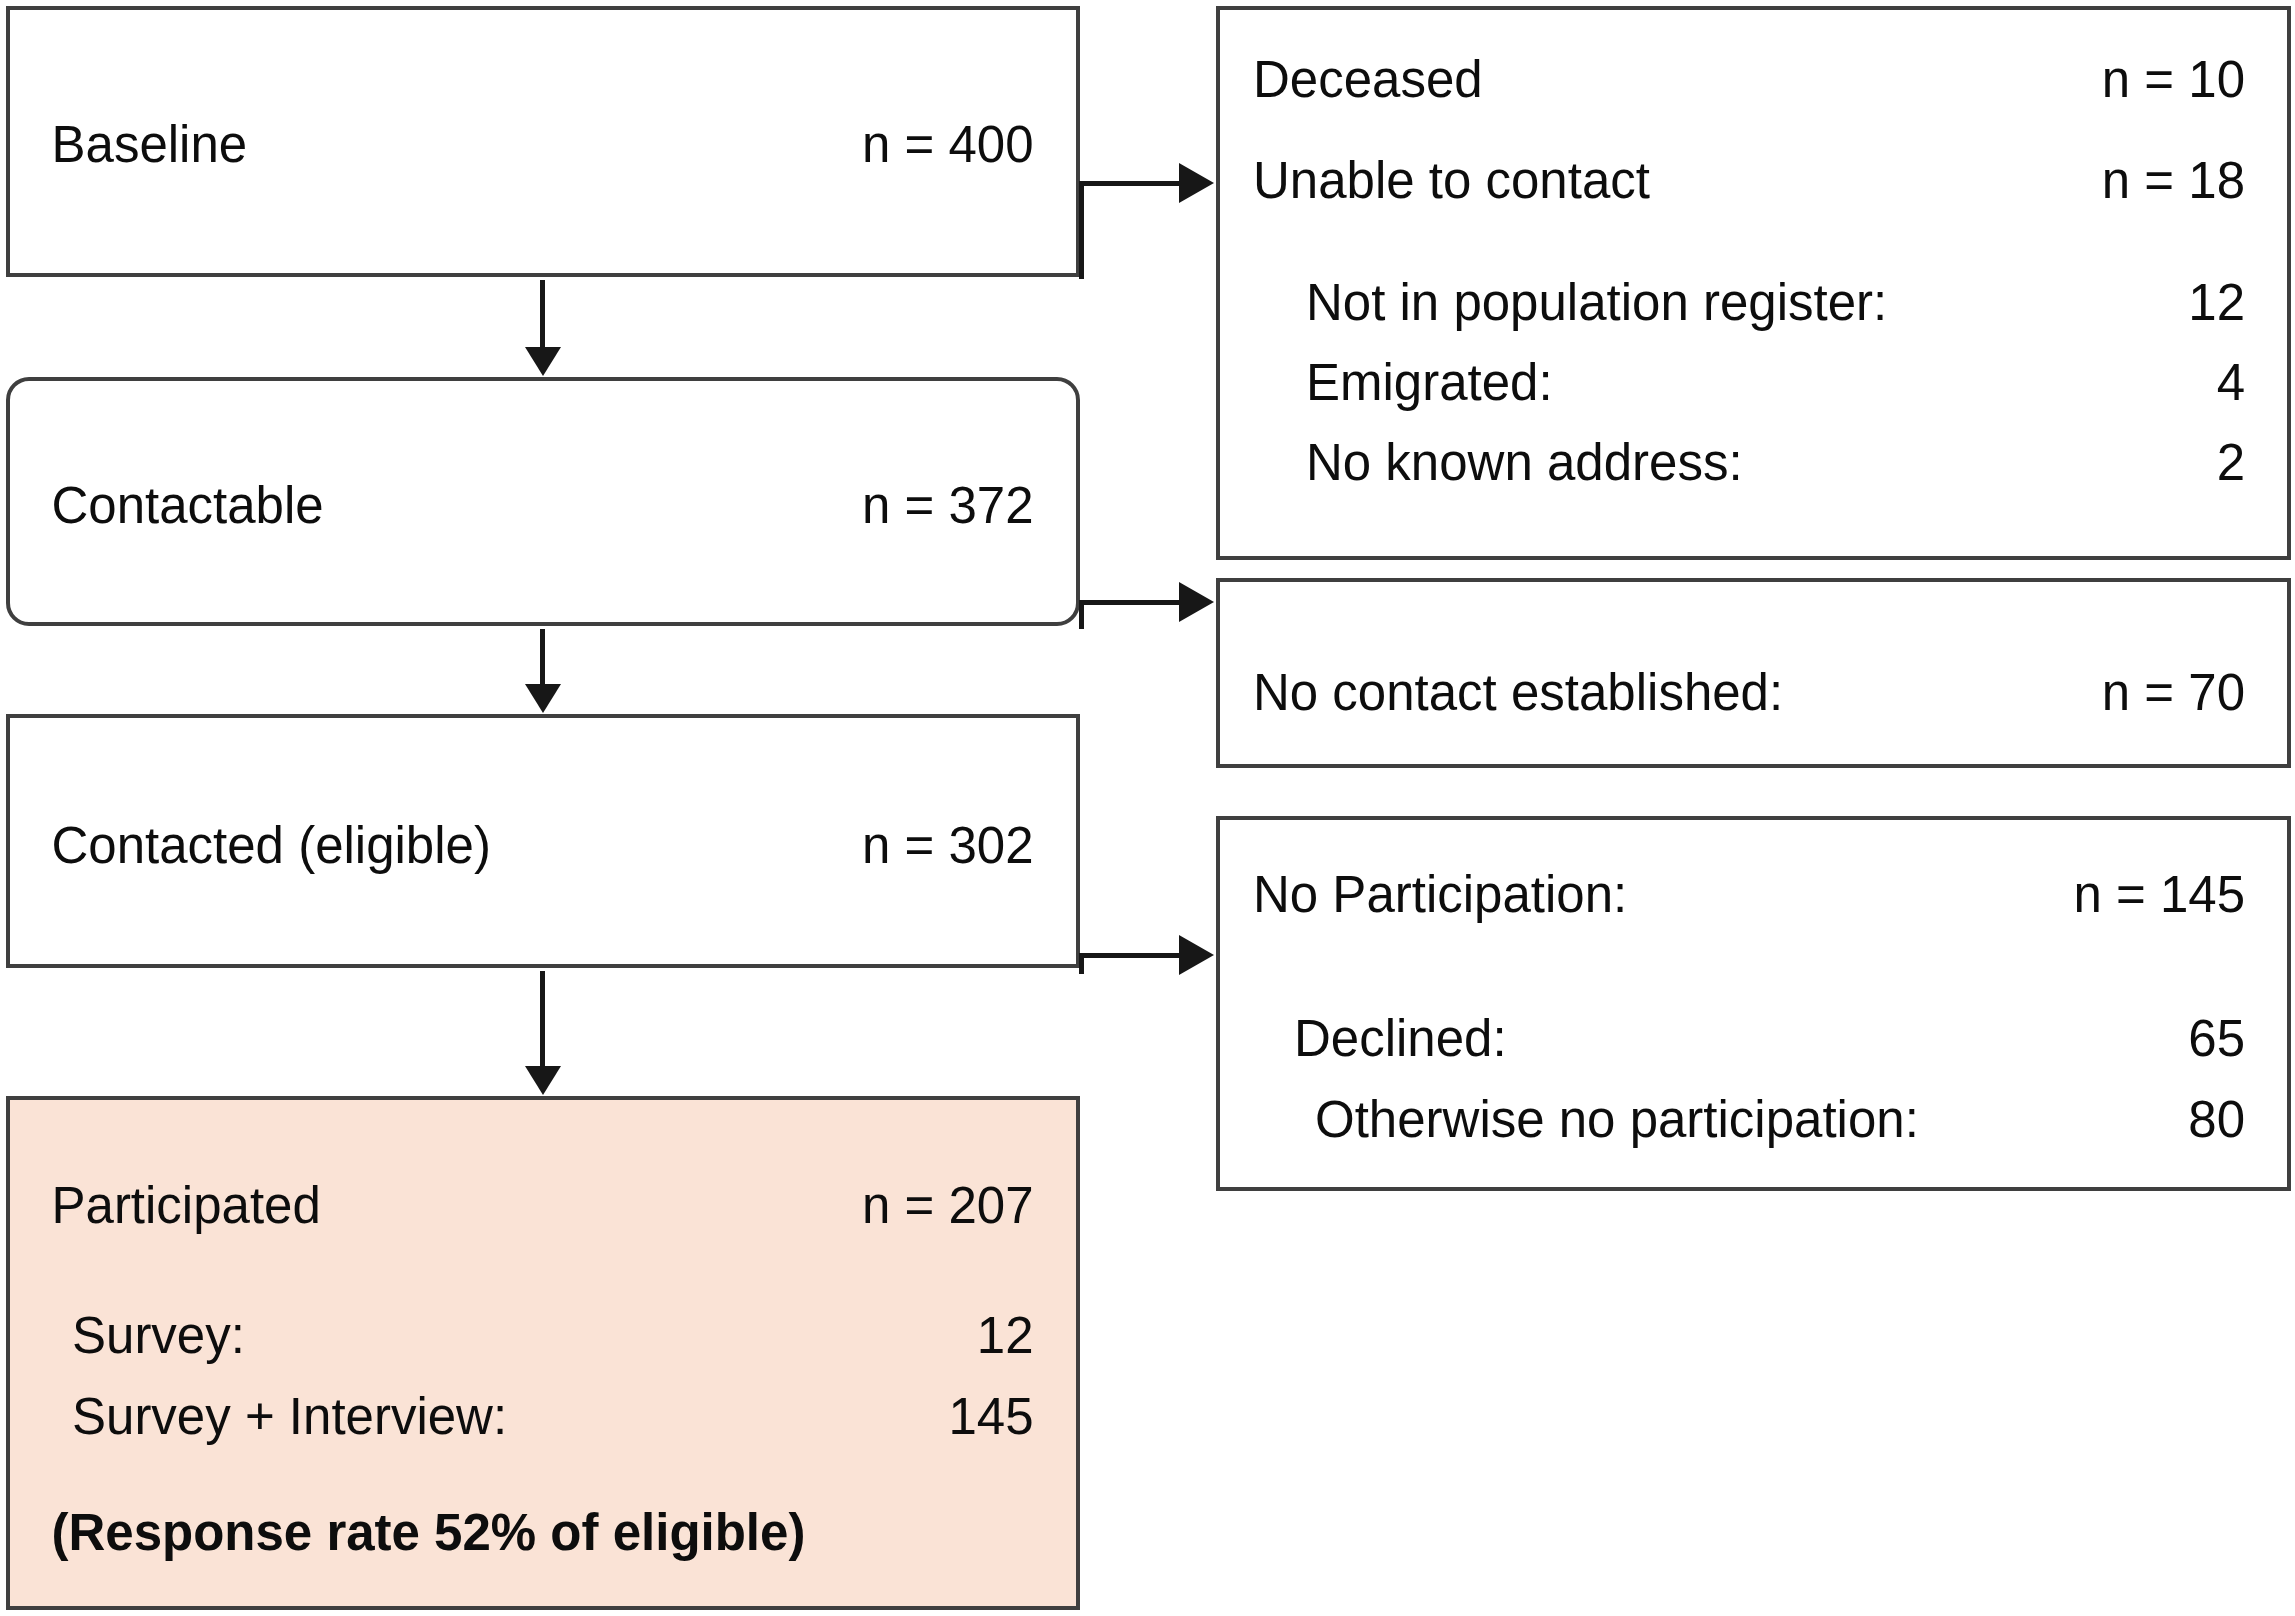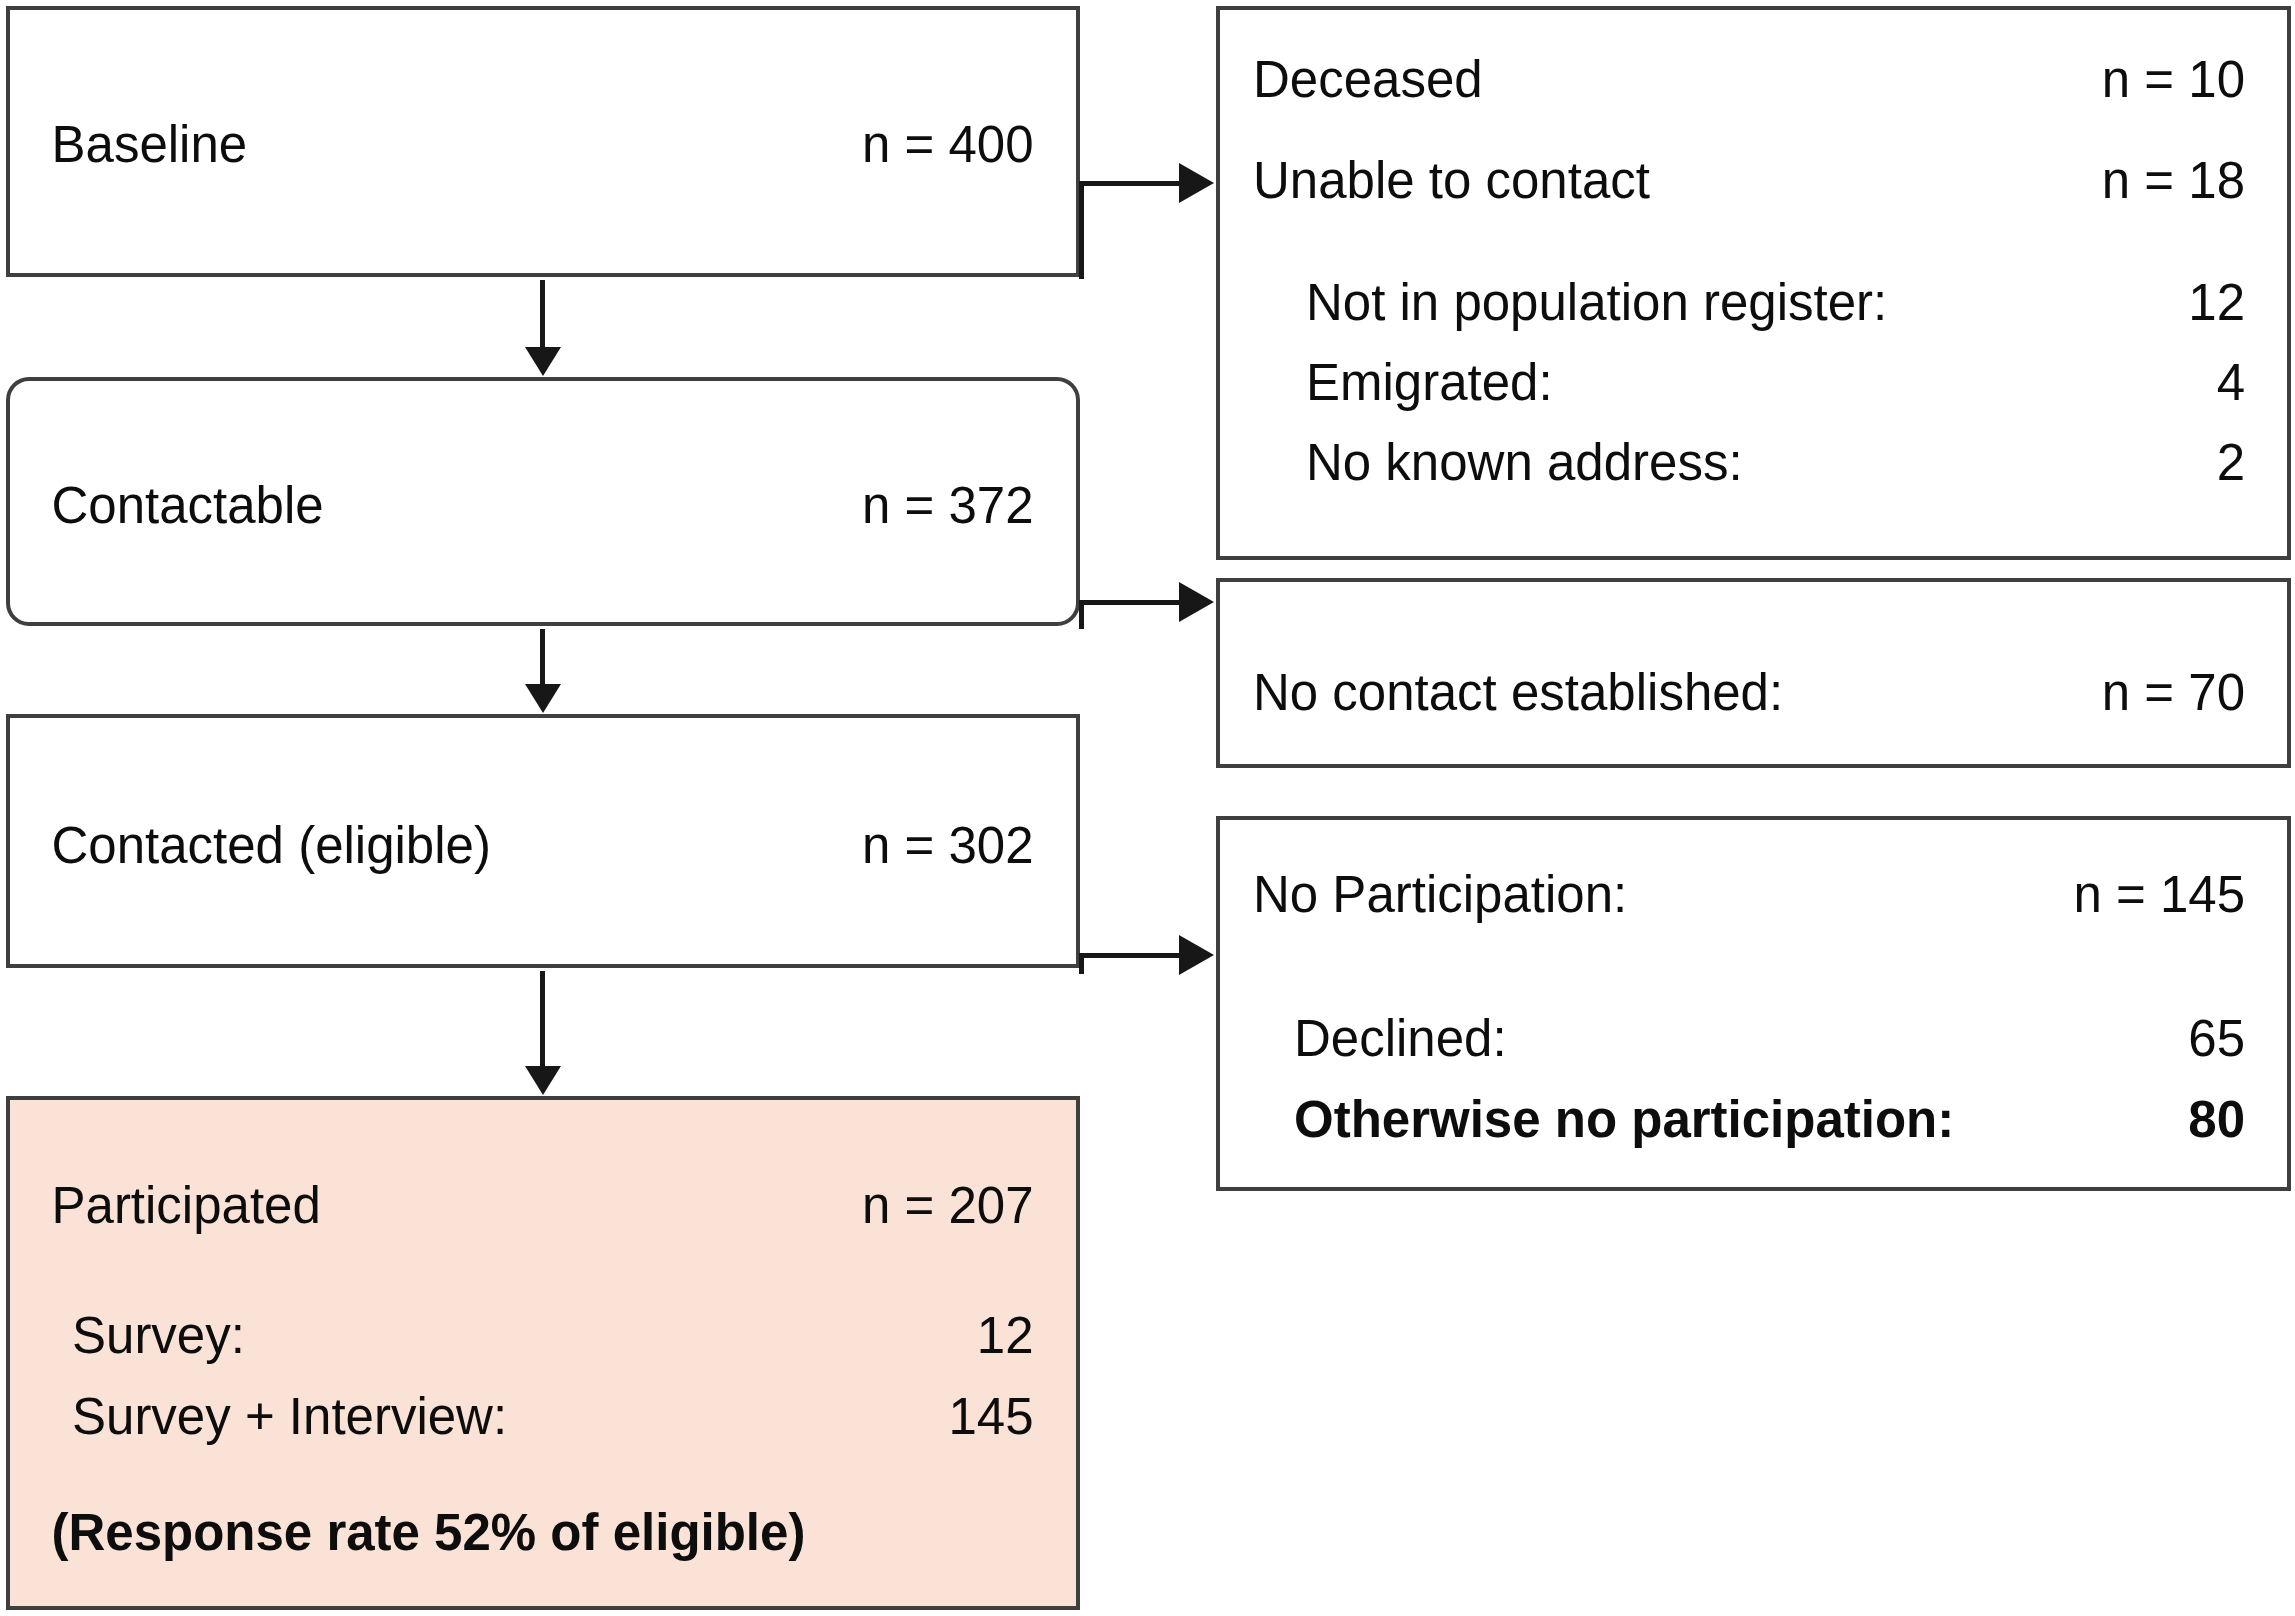--- a/index.html
+++ b/index.html
@@ -157,21 +157,21 @@
       <div class="row" style="margin-bottom:93px;align-items:center;">
         <span class="lbl">No Participation:</span>
         <span class="spacer"></span>
         <span class="val">n = 145</span>
       </div>
       <div class="row" style="margin-left:41px;margin-bottom:30px;">
         <span class="lbl">Declined:</span>
         <span class="spacer"></span>
         <span class="val">65</span>
       </div>
-      <div class="row" style="margin-left:41px;font-weight:bold;">
+      <div class="row" style="margin-left:62px;">
         <span class="lbl">Otherwise no participation:</span>
         <span class="spacer"></span>
         <span class="val">80</span>
       </div>
     </div>
   </div>
 
   <div class="vline" style="left:540px;top:280px;height:68px;"></div>
   <div class="vhead" style="left:525px;top:347px;"></div>
 

